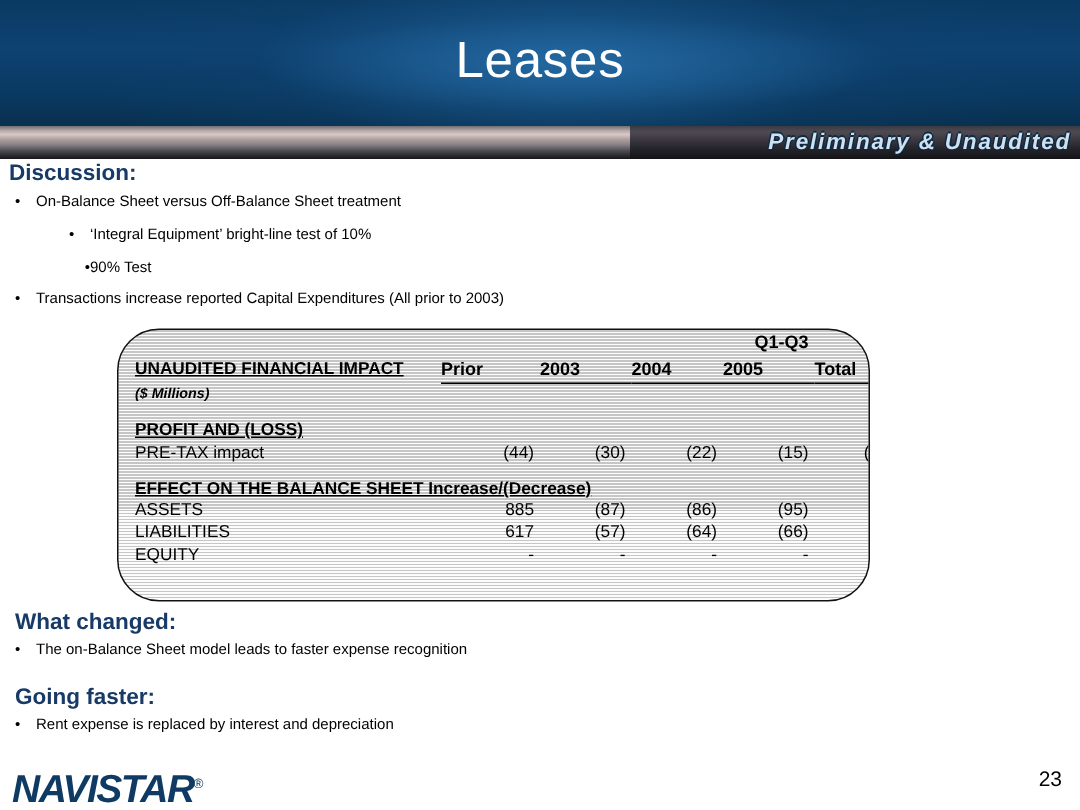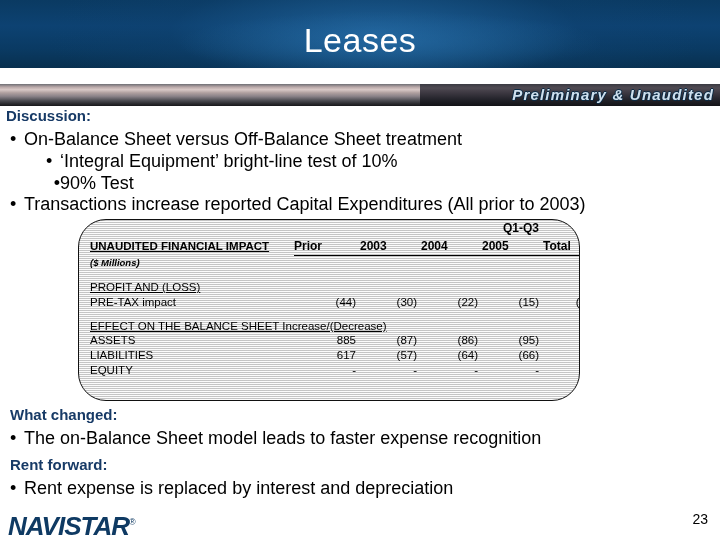--- a/index.html
+++ b/index.html
@@ -13,21 +13,21 @@
     position: relative;
     overflow: hidden;
     font-family: "Liberation Sans", sans-serif;
     color: #000000;
   }
 
   
   .banner {
     position: absolute;
     left: 0; top: 0;
-    width: 720px; height: 68px;
+    width: 720px; height: 84px;
     background:
       radial-gradient(ellipse 330px 90px at 52% 48%, rgba(30,95,150,0.95) 0%, rgba(16,66,112,0.30) 62%, rgba(10,52,94,0) 100%),
       linear-gradient(180deg, #0a3a62 0%, #0d4272 38%, #0a3a63 72%, #08304f 100%);
     overflow: hidden;
   }
   .banner-soft {
     position: absolute;
     left: 180px; top: 12px;
     width: 420px; height: 62px;
     background: radial-gradient(ellipse at 50% 50%, rgba(45,120,180,0.40) 0%, rgba(45,120,180,0.0) 72%);
@@ -90,21 +90,21 @@
   
   .sec-head {
     position: absolute;
     font-size: 15px;
     font-weight: bold;
     color: #173a66;
     white-space: nowrap;
   }
   .bullet {
     position: absolute;
-    font-size: 18px;
+    font-size: 10px;
     color: #000000;
     white-space: nowrap;
   }
   .bullet .dot {
     display: inline-block;
     width: 14px;
   }
 
   #discussion-head { left: 6px; top: 107px; }
   #b1  { left: 10px;  top: 129px; }
@@ -149,21 +149,21 @@
   .hdr-cell { font-weight: bold; font-size: 12px; text-align: left; padding-right: 4px !important; }
   .hdr-title { font-weight: bold; font-size: 11.5px; text-decoration: underline; padding-left: 11px !important; }
   .hdr-sup { font-weight: bold; font-size: 12px; text-align: right; padding-right: 4px !important; }
 
   .row-h { height: 14px; }
   .row-hdr { height: 17px; }
   .rule-row td { border-bottom: 1.5px solid #000000; height: 2px; }
   .rule-row td.norule { border-bottom: none; }
 
   .unit { font-size: 9.5px; font-style: italic; font-weight: bold; }
-  .grp  { font-weight: normal; font-size: 11.5px; text-decoration: underline; }
+  .grp  { font-weight: bold; font-size: 11.5px; text-decoration: underline; }
   .spacer { height: 9px; }
 
   
   .logo {
     position: absolute;
     left: 8px; top: 508px;
     font-size: 26px;
     font-weight: bold;
     font-style: italic;
     color: #0f3a63;
@@ -303,19 +303,19 @@
         </tr>
   </tbody>
     </table>
 </div>
 
 <div class="sec-head" id="whatchanged-head">What changed:</div>
 <div class="bullet" id="b3">
   <span class="dot">•</span><span>The on-Balance Sheet model leads to faster expense recognition</span>
 </div>
 
-<div class="sec-head" id="goingforward-head">Rent forward:</div>
+<div class="sec-head" id="goingforward-head">Going faster:</div>
 <div class="bullet" id="b4">
   <span class="dot">•</span><span>Rent expense is replaced by interest and depreciation</span>
 </div>
 
 <div class="logo"><span>NAVISTAR</span><sup>®</sup></div>
 <div class="pagenum">23</div>
 
 </body></html>

